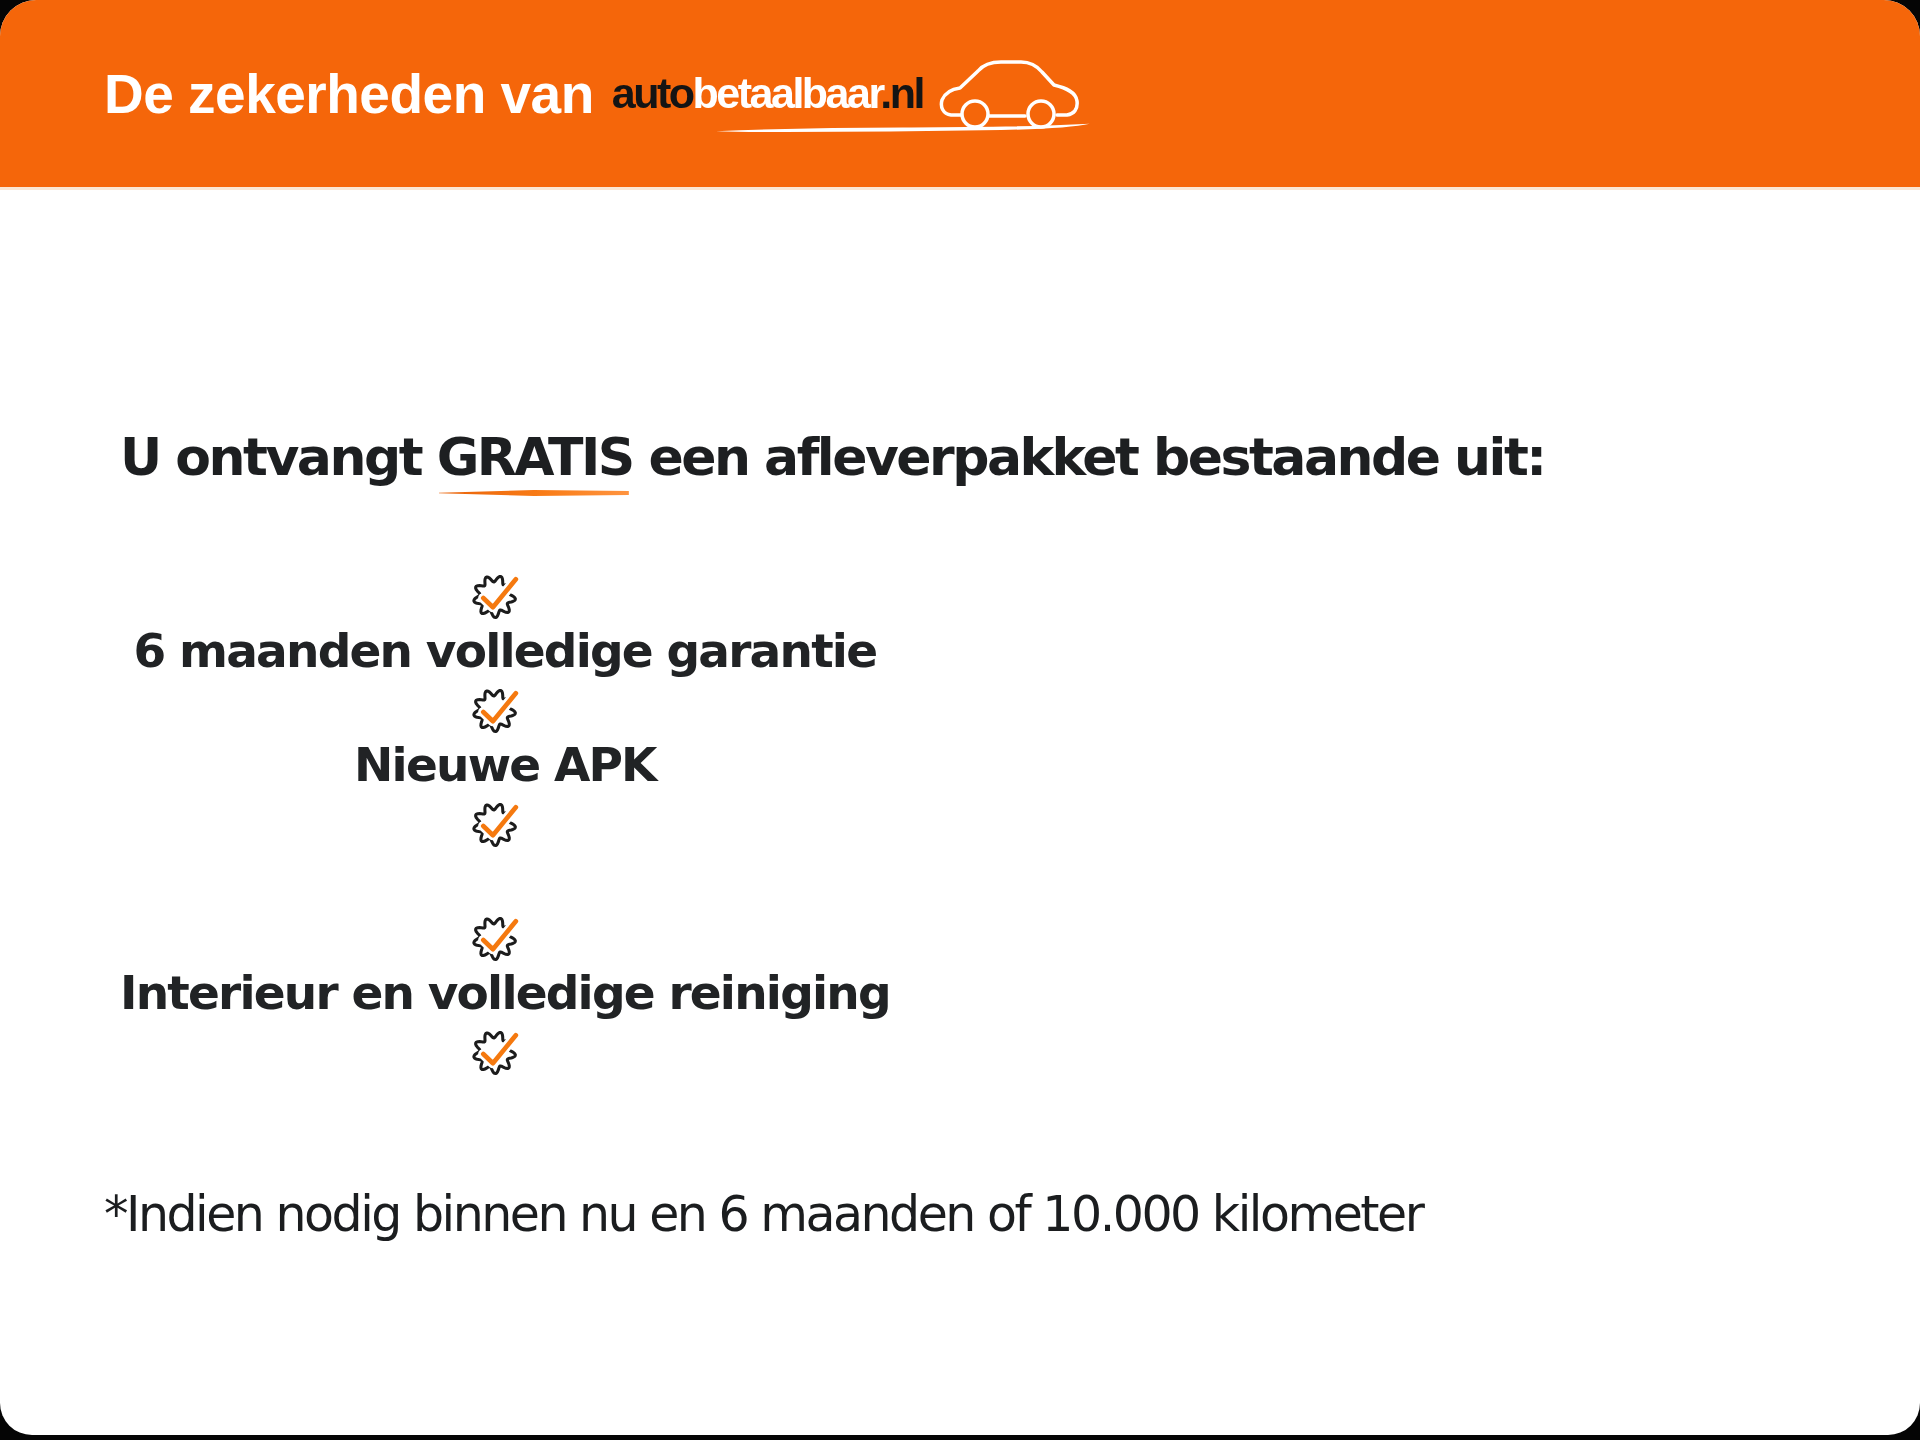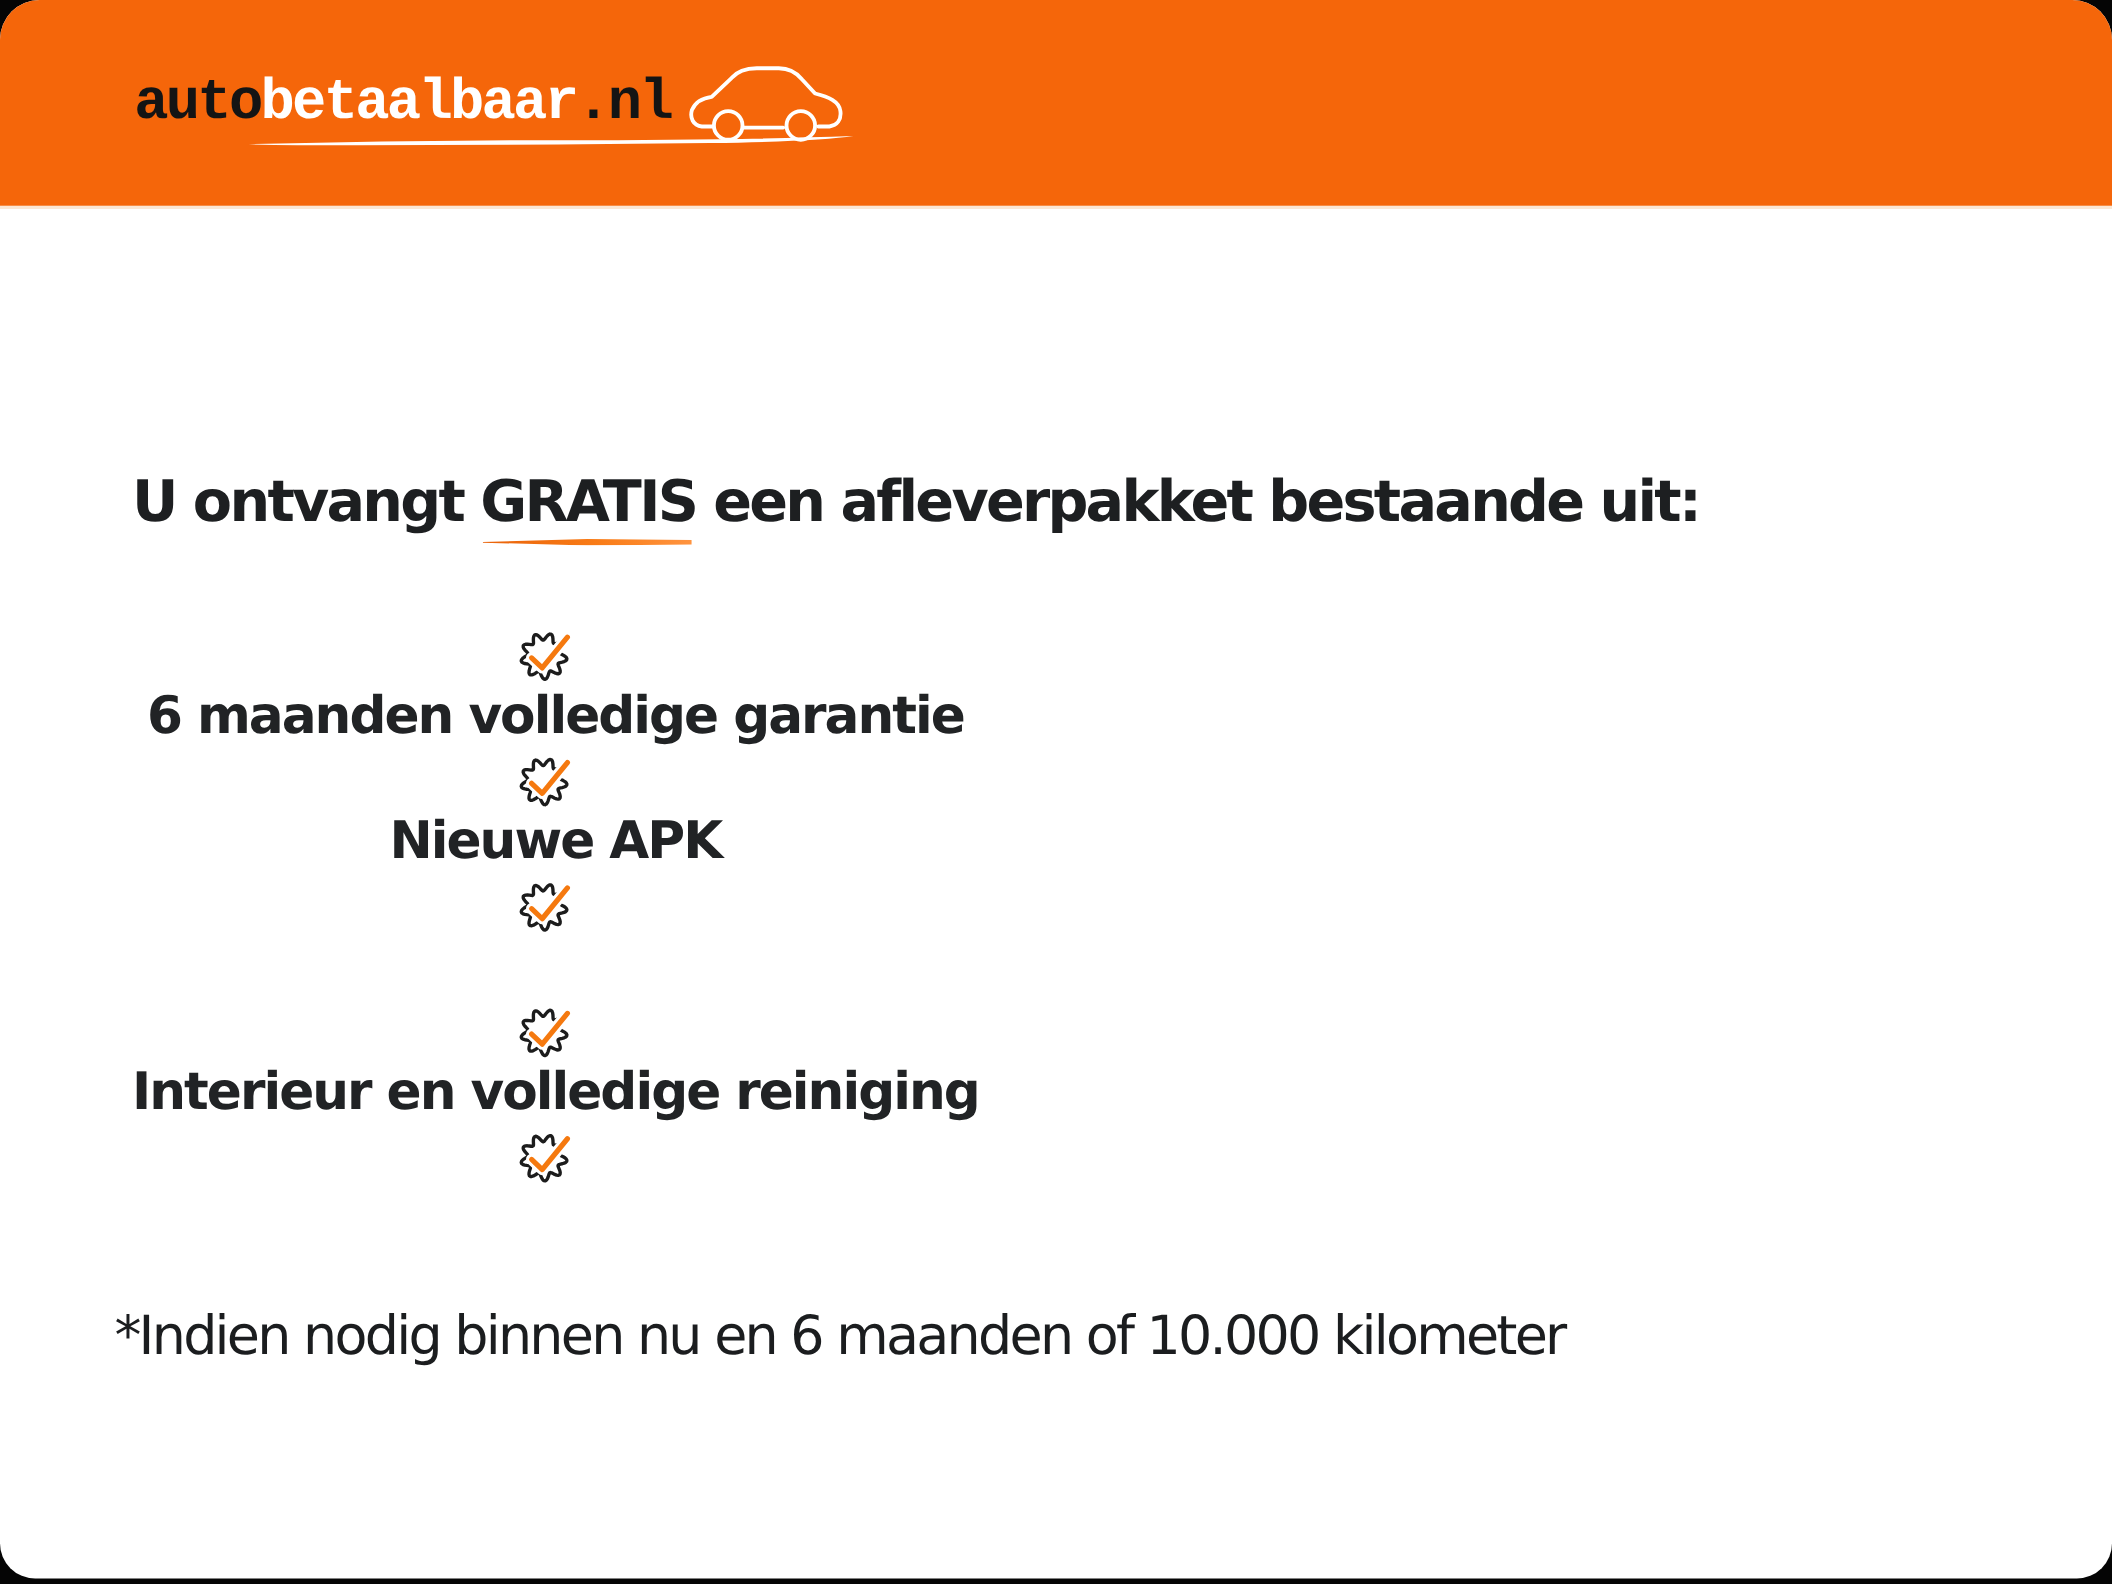--- a/index.html
+++ b/index.html
@@ -42,23 +42,23 @@
     color: #ffffff;
     white-space: nowrap;
   }
   .logo-wrap {
     position: relative;
     display: flex;
     align-items: center;
     margin-left: 18px;
   }
   .logo-text {
-    font-family: Liberation Mono, monospace;
-    font-weight: 700;
-    font-size: 52px;
+    font-family: Liberation Sans, sans-serif;
+    font-weight: 700;
+    font-size: 43px;
     letter-spacing: -2.5px;
     white-space: nowrap;
     line-height: 1;
   }
   .logo-auto   { color: #141414; }
   .logo-betaal { color: #ffffff; }
   .logo-nl     { color: #141414; }
   .car-svg {
     width: 150px;
     height: 84px;
@@ -140,20 +140,21 @@
     color: #1b1d1f;
     white-space: nowrap;
   }
 </style>
 </head>
 <body>
 
 <div class="card">
 
   <div class="header">
+    <h1 class="header-title">De zekerheden van</h1>
 
     <div class="logo-wrap">
       <span class="logo-text"><span class="logo-auto">auto</span><span class="logo-betaal">betaalbaar</span><span class="logo-nl">.nl</span></span>
 
       <svg class="car-svg" viewBox="0 0 150 84" aria-hidden="true">
         <g fill="none" stroke="#ffffff" stroke-width="3.5" stroke-linecap="round" stroke-linejoin="round">
           <path d="M24 64 L14 64 C6 63 3 56 5 49 C8 42 15 38 23 37 L41 20 C46 14 55 11 64 11 L84 11 C94 11 100 15 105 21 L117 34 C129 37 139 41 140 50 C141 58 137 63 130 64 L120 64"></path>
           <path d="M52 65 L88 65"></path>
           <circle cx="38" cy="63" r="13"></circle>
           <circle cx="104" cy="63" r="13"></circle>

